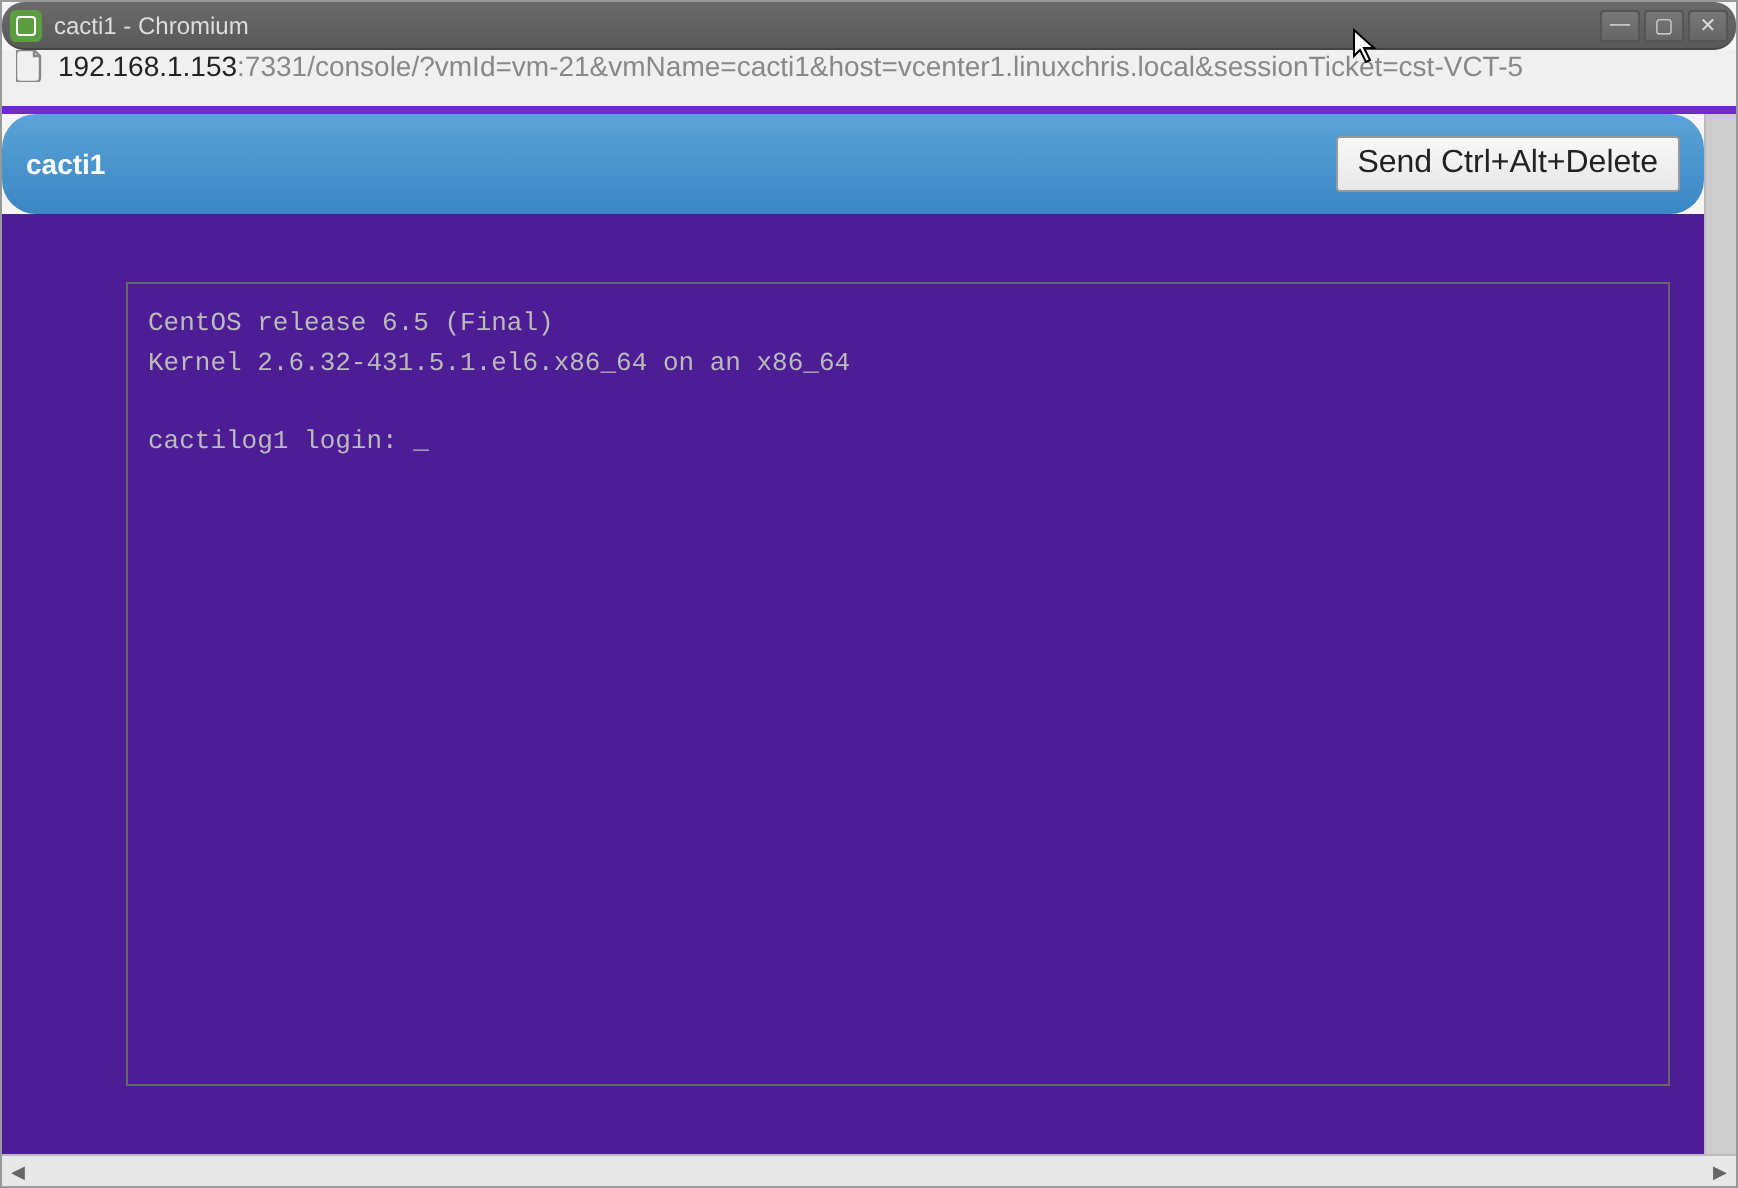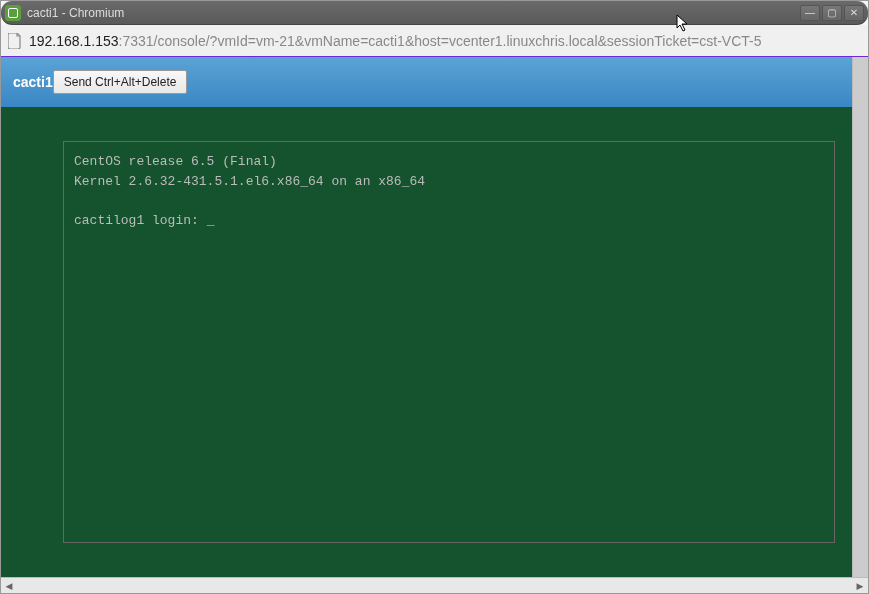--- a/index.html
+++ b/index.html
@@ -58,23 +58,23 @@
       color: #ddd;
       font-size: 10px;
       display: flex;
       align-items: center;
       justify-content: center;
       cursor: pointer;
     }
     .addressbar {
       height: 32px;
       background: #f0f0f0;
-      border-bottom: 1px solid #6d28d9;
-      display: flex;
-      align-items: center;
+      border-bottom: 4px solid #6d28d9;
+      display: flex;
+      align-items: flex-start;
       padding: 0 6px;
     }
     .page-icon {
       width: 16px;
       height: 16px;
       margin-right: 6px;
       display: flex;
       align-items: center;
       justify-content: center;
     }
@@ -101,35 +101,36 @@
     }
     .header-bar {
       height: 50px;
       background: linear-gradient(to bottom, #5ba3d6, #3a87c4);
       display: flex;
       align-items: center;
       padding: 0 12px;
       color: #fff;
       font-size: 14px;
       font-weight: bold;
-      justify-content: flex-start;
+      justify-content: space-between;
+      border-radius: 17px;
     }
     .send-cad-btn {
       background: linear-gradient(to bottom, #f8f8f8, #e8e8e8);
       border: 1px solid #999;
       padding: 4px 10px;
-      font-size: 12px;
+      font-size: 16px;
       color: #222;
       cursor: pointer;
       border-radius: 2px;
       font-weight: normal;
     }
     .console-area {
       flex: 1;
-      background: #14532d;
+      background: #4c1d95;
       position: relative;
       padding: 34px 16px 0 62px;
     }
     .terminal-box {
       border: 1px solid #666;
       width: 772px;
       height: 402px;
       padding: 10px 10px;
       font-family: "Courier New", monospace;
       font-size: 13px;

